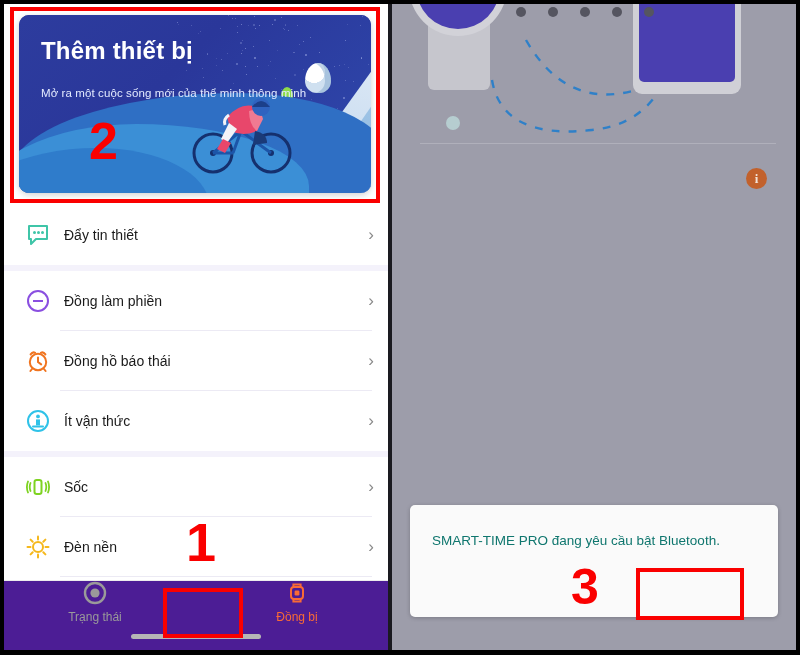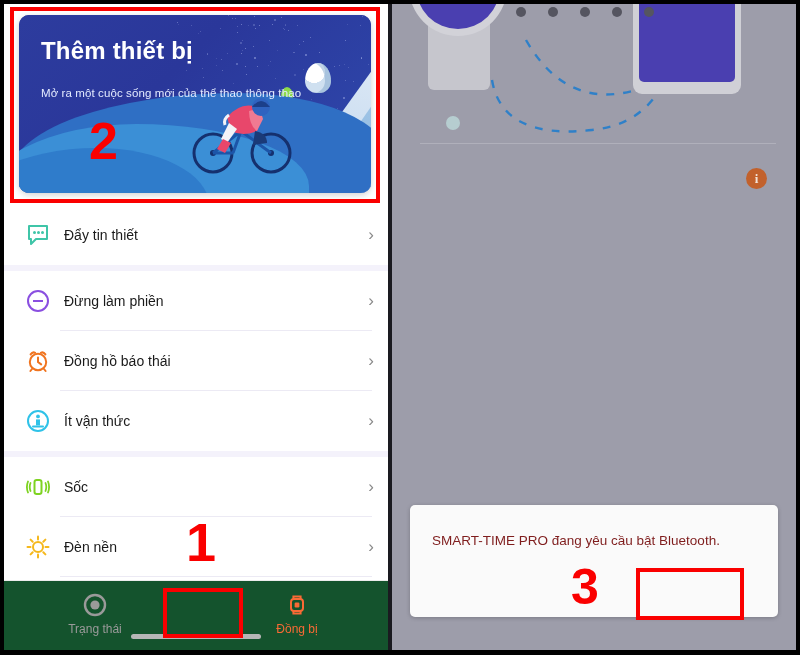--- a/index.html
+++ b/index.html
@@ -93,22 +93,22 @@
   }
   .row-icon { width:44px; display:flex; align-items:center; justify-content:center; }
   .row-label { flex:1; font-size:14px; color:#1a1a1a; padding-left:4px; }
   .chev { width:34px; color:#8a8a8a; font-size:17px; text-align:center; }
   .sep-inset { position:absolute; left:56px; right:16px; bottom:0; height:1px; background:#eceaf4; }
   .sep-full { height:6px; background:#f4f2fb; }
 
   
   .tabbar {
     position:absolute; left:4px; bottom:5px; width:384px; height:70px;
-    background:#14532d; border-top:1px solid #ececec;
-    display:flex; align-items:flex-start; padding-top:12px;gap:20px;
+    background:#4c1d95; border-top:1px solid #ececec;
+    display:flex; align-items:flex-start; padding-top:0;gap:20px;
   }
   .tab { flex:1; display:flex; flex-direction:column; align-items:center; gap:5px; }
   .tab-label { font-size:12px; color:#9a9a9a; }
   .tab-label.active { color:#f96a35; }
   .home-indicator {
     position:absolute; left:50%; transform:translateX(-50%); bottom:11px;
     width:130px; height:5px; border-radius:3px; background:#b6b6b6;
   }
 
   
@@ -158,21 +158,21 @@
   .dash-svg { position:absolute; left:0; top:0; width:412px; height:200px; }
 
   
   .dialog {
     position:absolute; left:22px; top:505px; width:368px; height:112px;
     background:#fafafa; border-radius:5px;
     box-shadow: 0 1px 4px rgba(0,0,0,.22);
   }
   .dialog-msg {
     position:absolute; left:22px; top:28px; right:18px;
-    font-size:13.5px; color:#7f1d1d;
+    font-size:13.5px; color:#0f766e;
   }
   .dialog-actions {
     position:absolute; right:16px; bottom:14px; display:flex; align-items:center; gap:70px;
   }
   .dlg-btn { color:#1565d8; font-size:14px; font-weight:700; padding:6px 10px; }
 </style>
 </head>
 <body>
 
 <div id="root">
@@ -315,21 +315,21 @@
         <path d="M60 30 q12 -4 14 8 l-6 12 q-8 -6 -8 -20 z" fill="#f07a92"></path>
         <path d="M66 50 q12 2 12 12 l-14 2 z" fill="#1a3a78"></path>
         <path d="M40 42 l-8 16 l6 4 l10 -14 z" fill="#f2f2f7"></path>
         <path d="M34 58 l-6 10 l8 4 l6 -10 z" fill="#e8476b"></path>
         <circle cx="72" cy="26" r="9" fill="#2f63c0"></circle>
         <path d="M63 26 q9 -12 18 0 z" fill="#1c3f8a"></path>
         <path d="M40 34 q-6 4 -4 10" stroke="#f2f2f7" stroke-width="3" fill="none"></path>
       </svg>
 
       <div class="banner-title">Thêm thiết bị</div>
-      <div class="banner-sub">Mở ra một cuộc sống mới của thể thao thông thao</div>
+      <div class="banner-sub">Mở ra một cuộc sống mới của thể minh thông minh</div>
       <div class="rednum" style="left:70px; top:100px; font-size:52px;">2</div>
     </div>
     <div class="redbox" style="left:10px; top:7px; width:370px; height:196px;"></div>
 
     <div class="list" id="settings-list">
         <div class="row">
           <div class="row-icon">
             <svg width="26" height="26" viewBox="0 0 26 26">
               <path d="M4 4 h18 v13 H11 l-5 5 v-5 H4 z" fill="none" stroke="#3fc5a8" stroke-width="2" stroke-linejoin="round"></path>
               <circle cx="9.5" cy="10.5" r="1.5" fill="#3fc5a8"></circle>
@@ -341,21 +341,21 @@
           <div class="chev">›</div>
         </div>
         <div class="sep-full"></div>
         <div class="row">
           <div class="row-icon">
             <svg width="26" height="26" viewBox="0 0 26 26">
               <circle cx="13" cy="13" r="10" fill="none" stroke="#8a4fe0" stroke-width="2"></circle>
               <line x1="8" y1="13" x2="18" y2="13" stroke="#8a4fe0" stroke-width="2"></line>
             </svg>
           </div>
-          <div class="row-label">Đừng làm phiền</div>
+          <div class="row-label">Đồng làm phiền</div>
           <div class="chev">›</div>
           <div class="sep-inset"></div>
         </div>
         <div class="row">
           <div class="row-icon">
             <svg width="26" height="26" viewBox="0 0 26 26">
               <circle cx="13" cy="14" r="8.2" fill="none" stroke="#f0741f" stroke-width="2"></circle>
               <path d="M13 9.5 V14 l3.2 2.4" fill="none" stroke="#f0741f" stroke-width="2" stroke-linecap="round"></path>
               <path d="M5.6 6.4 q2 -3 4.6 -1.6 M20.4 6.4 q-2 -3 -4.6 -1.6" fill="none" stroke="#f0741f" stroke-width="2" stroke-linecap="round"></path>
               <path d="M7 21 l-1.6 2 M19 21 l1.6 2" stroke="#f0741f" stroke-width="2" stroke-linecap="round"></path>

